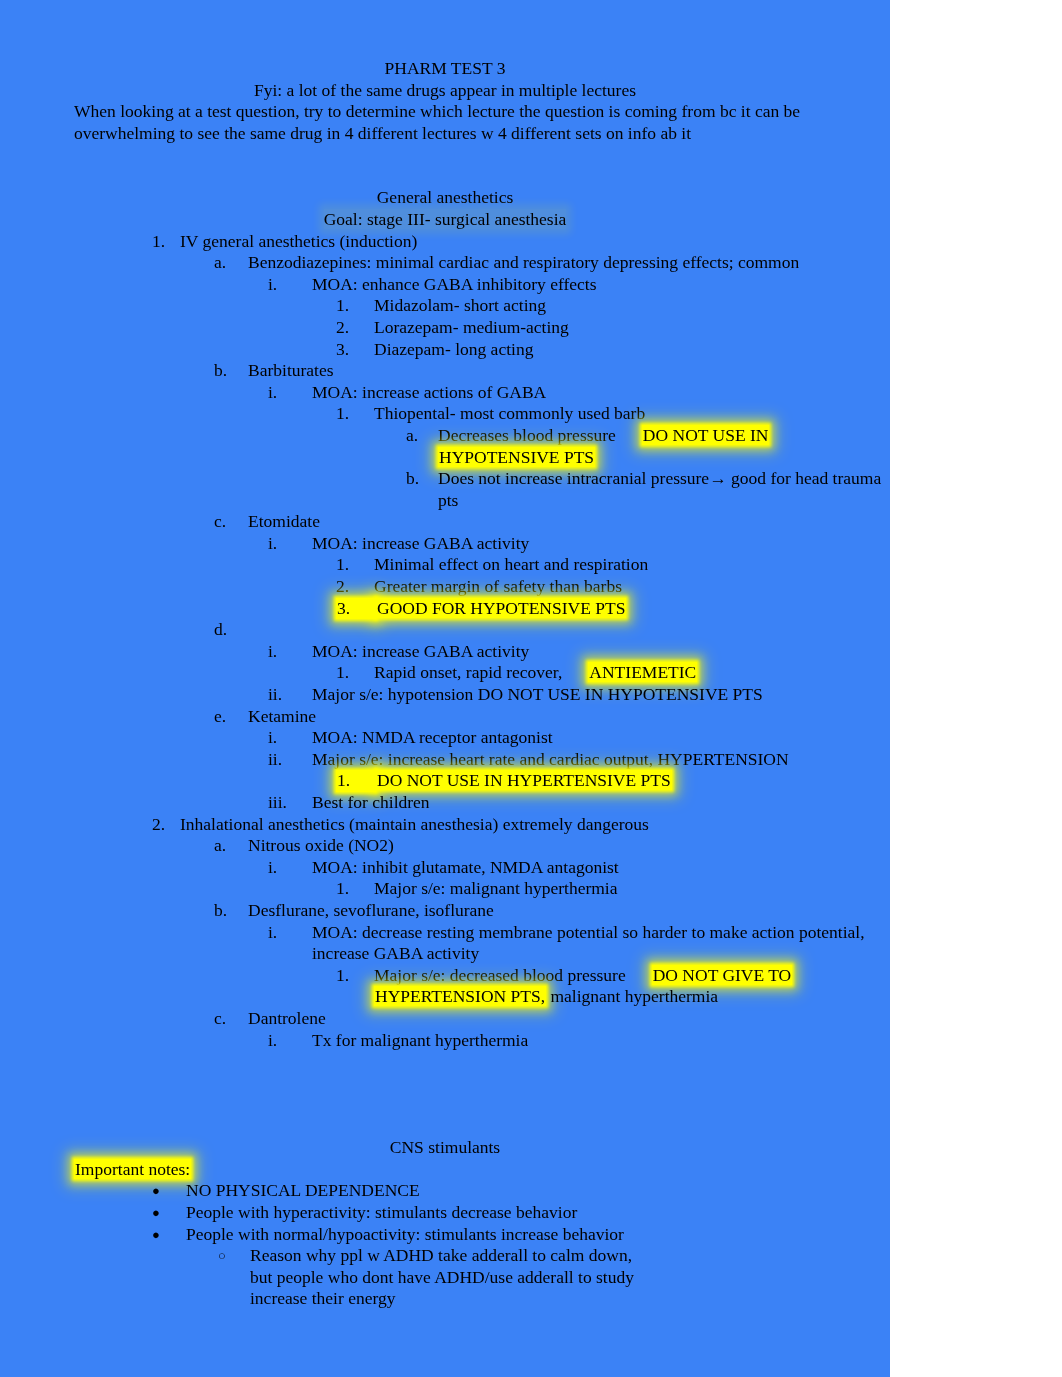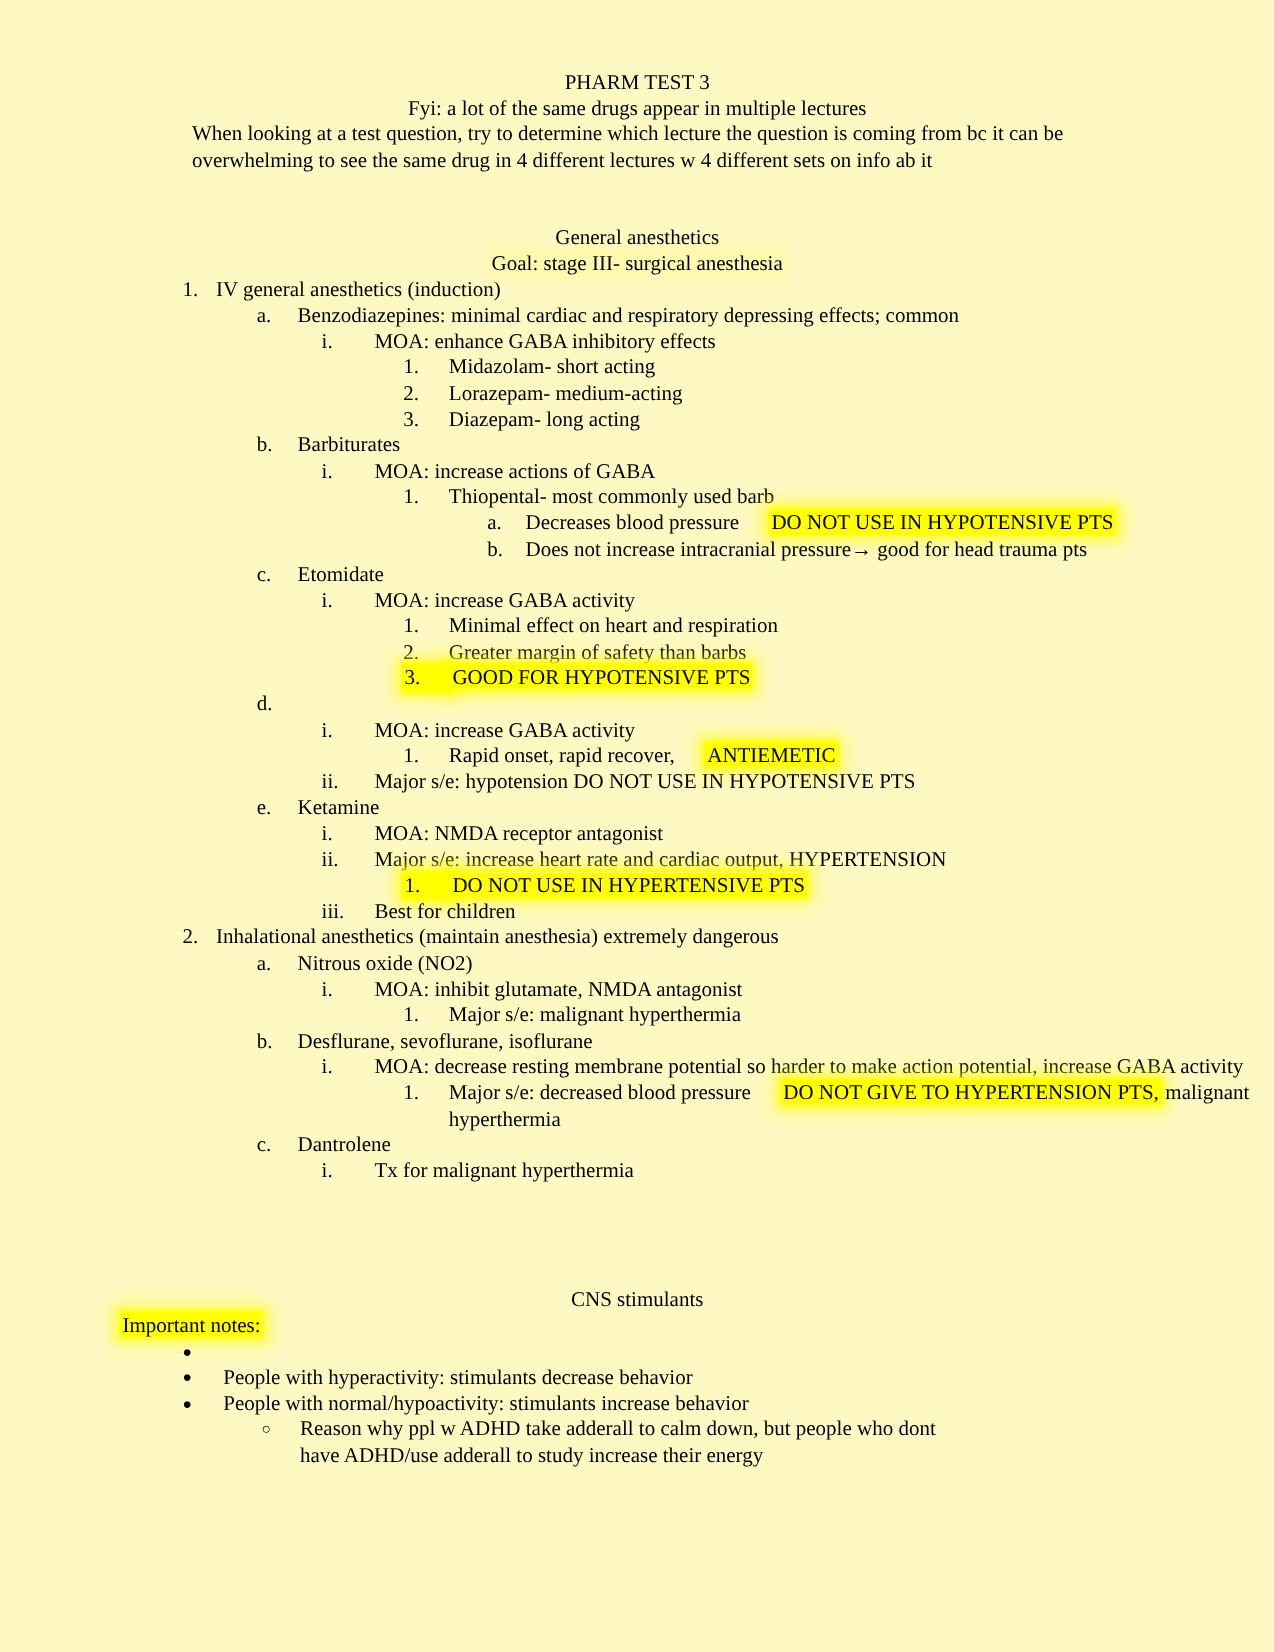--- a/index.html
+++ b/index.html
@@ -7,23 +7,23 @@
     margin: 0;
     padding: 0;
     background: #ffffff;
   }
   body {
     font-family: "Liberation Serif", "DejaVu Serif", serif;
     color: #000000;
   }
   #page {
     position: relative;
-    width: 1062px;
+    width: 890px;
     height: 1377px;
-    background: #fef9c3;
+    background: #3b82f6;
     overflow: hidden;
     font-size: 17.5px;
     line-height: 21.6px;
   }
 
   
   .center-line {
     text-align: center;
     white-space: pre-wrap;
   }
@@ -259,26 +259,27 @@
   </div>
   <div class="row lvl3">
     <span class="marker">i.</span>
     <span class="content">Tx for malignant hyperthermia</span>
   </div>
 
   <div class="gap-cns"></div>
 
   <div class="center-line">CNS stimulants</div>
 
-  <div style="padding-left:101px;">
+  <div style="padding-left:74px;">
     <span class="hl">Important notes:</span>
   </div>
 
   <div class="row blvl1">
     <span class="marker dot">●</span>
+    <span class="content">NO PHYSICAL DEPENDENCE</span>
   </div>
   <div class="row blvl1">
     <span class="marker dot">●</span>
     <span class="content">People with hyperactivity: stimulants decrease behavior</span>
   </div>
   <div class="row blvl1">
     <span class="marker dot">●</span>
     <span class="content">People with normal/hypoactivity: stimulants increase behavior</span>
   </div>
   <div class="row blvl2" style="padding-right:250px;">

